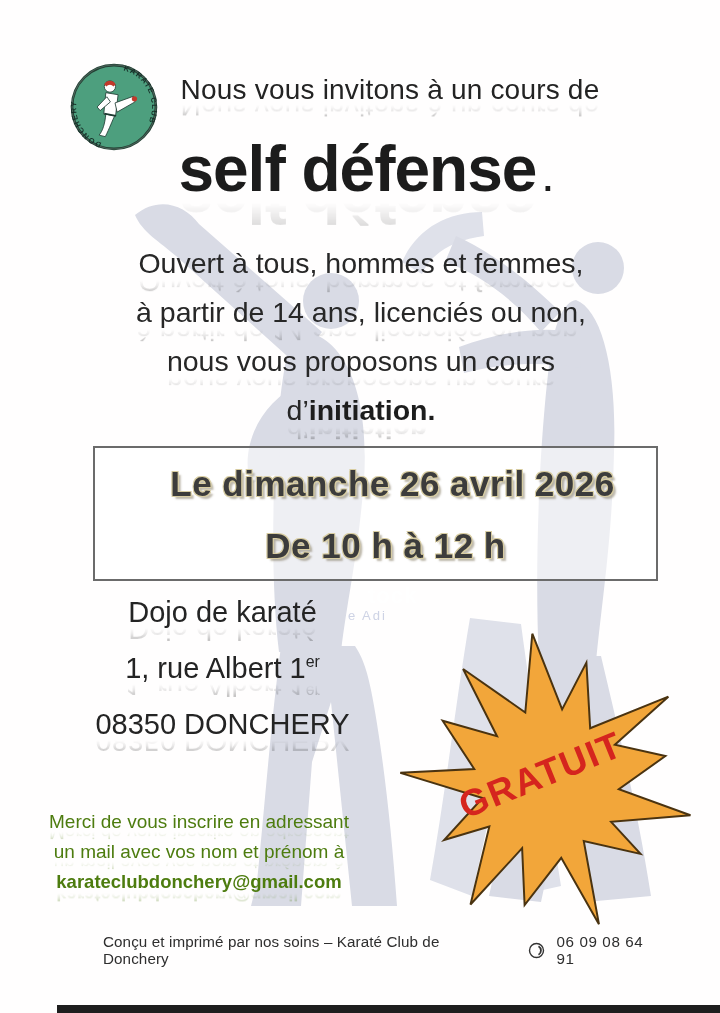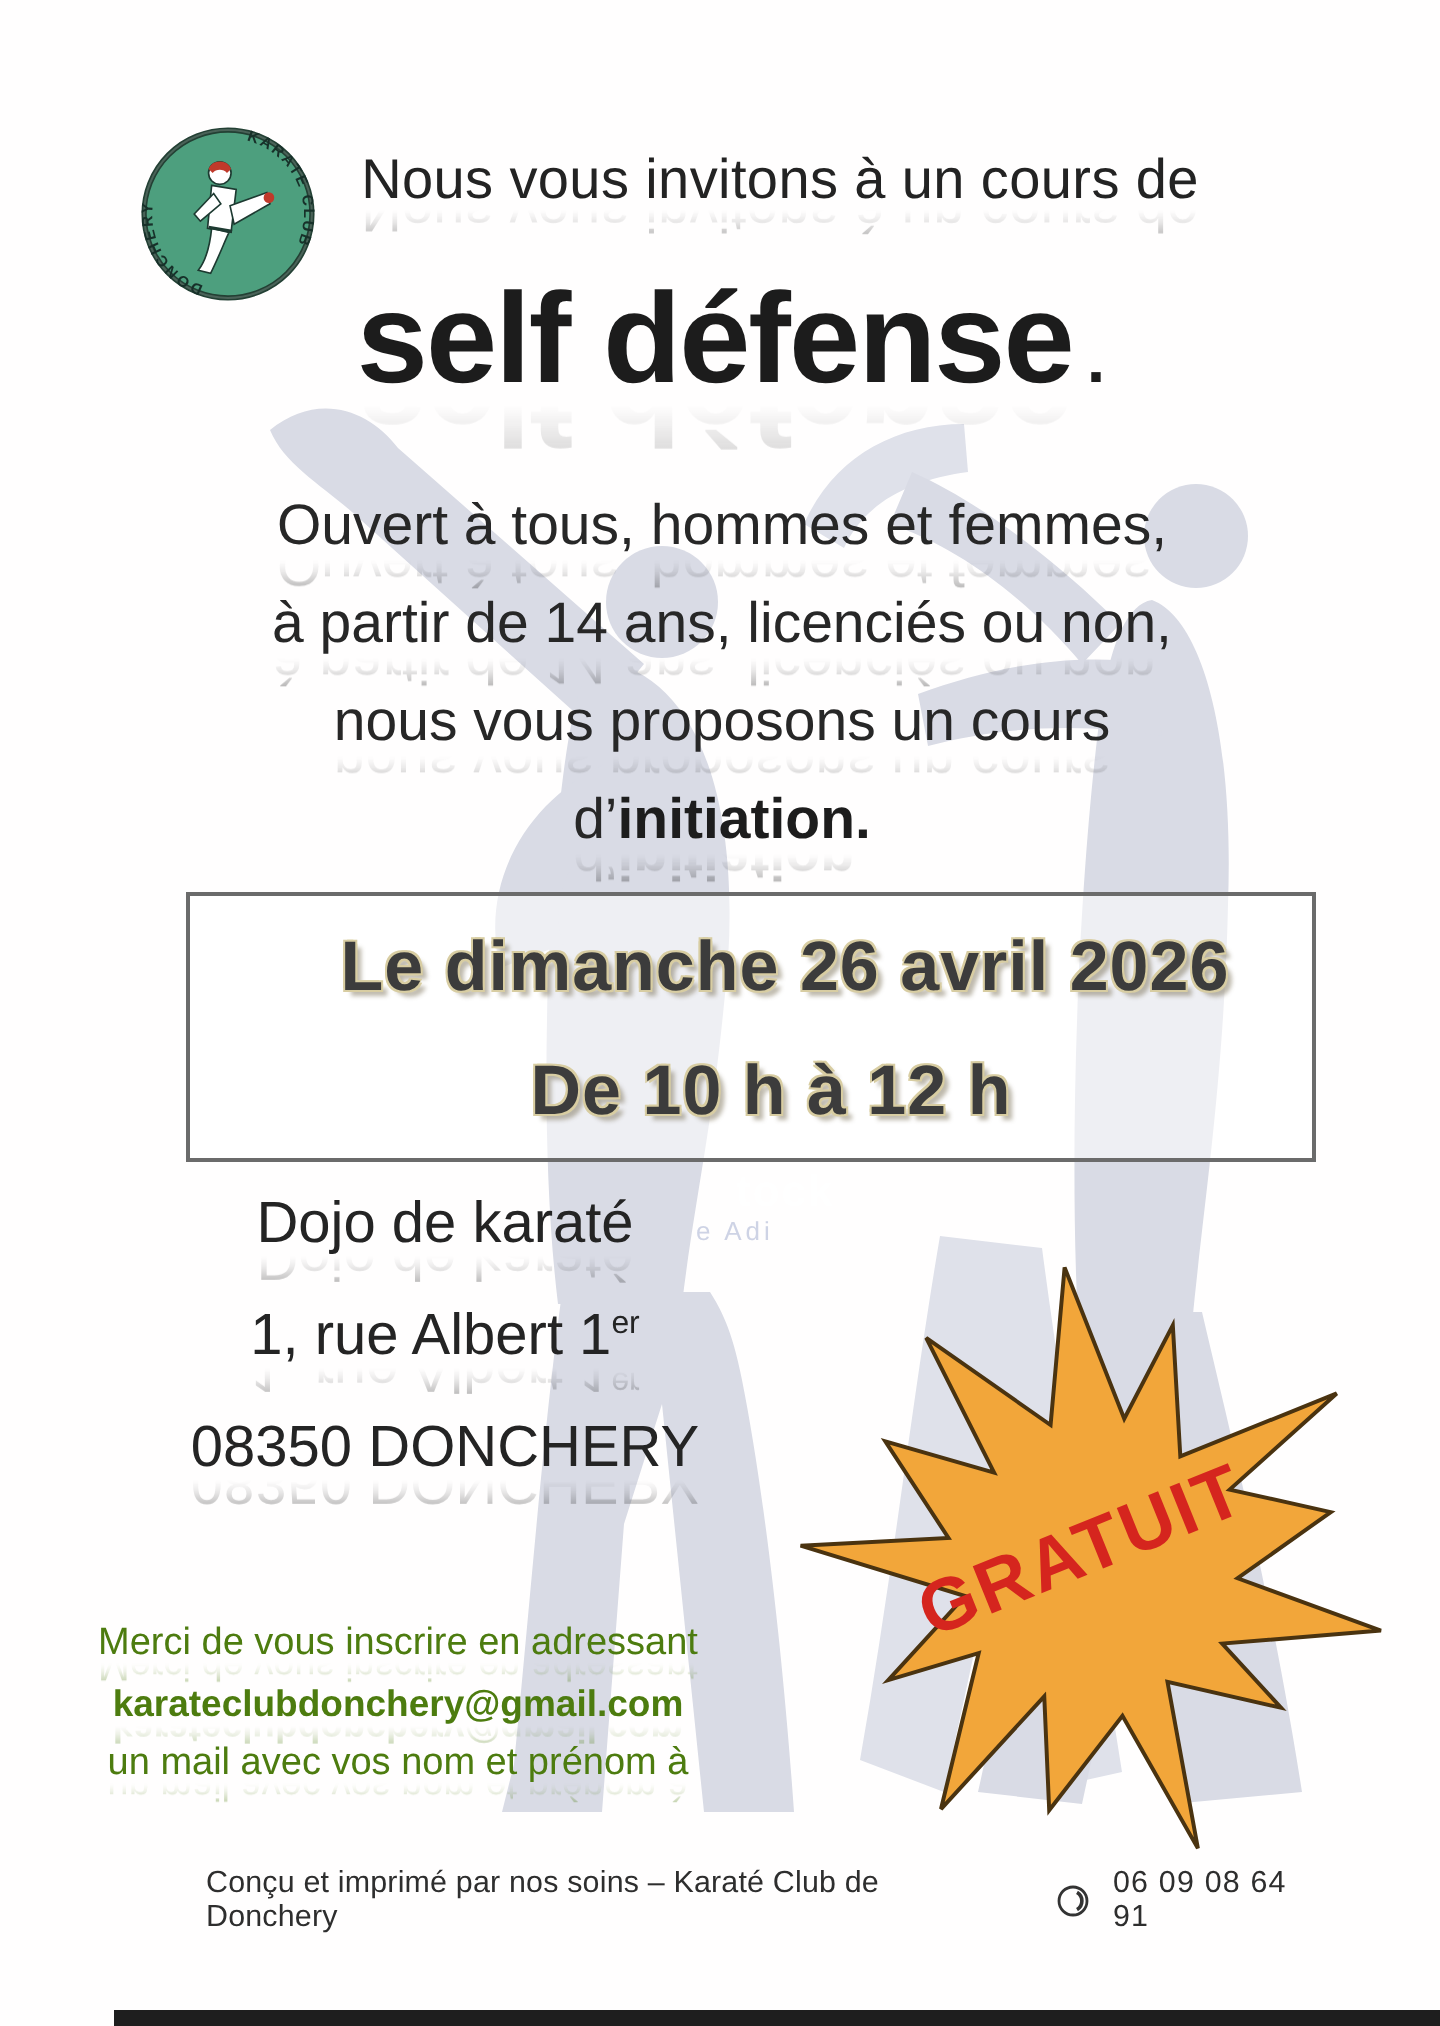--- a/index.html
+++ b/index.html
@@ -181,25 +181,25 @@
     <svg viewBox="0 0 316 316" xmlns="http://www.w3.org/2000/svg">
       <polygon id="burst" points="142.1,6.8 172.3,83.4 196.9,36.1 200.7,102.5 279.9,70.6 225.7,119.3 276.9,130.7 229.7,164.2 302.3,190.7 221.9,197.3 251.7,229.8 194.2,216.7 209.6,301.0 171.4,233.8 134.3,281.7 131.8,224.0 79.5,281.1 98.6,202.1 52.8,215.8 91.7,173.2 8.4,147.7 83.3,143.8 51.3,94.9 106.4,110.7 72.0,42.5 135.0,86.6" fill="#f2a63a" stroke="#4a3310" stroke-width="2"></polygon>
     </svg>
     <div class="star-label">GRATUIT</div>
   </div>
 
   <div class="signup">
     <div class="sline">
       <span class="rfl">Merci de vous inscrire en adressant</span>
     </div>
+    <div class="sline">
+      <span class="rfl">un mail avec vos nom et prénom à</span>
+    </div>
     <div class="sline email">
       <span class="rfl">karateclubdonchery@gmail.com</span>
-    </div>
-    <div class="sline">
-      <span class="rfl">un mail avec vos nom et prénom à</span>
     </div>
   </div>
 
   <div class="footer">
     <span class="credit">Conçu et imprimé par nos soins – Karaté Club de Donchery</span>
     <span class="phone-ic">
       <svg width="17" height="17" viewBox="0 0 17 17" xmlns="http://www.w3.org/2000/svg">
         <circle cx="8.5" cy="8.5" r="7" fill="none" stroke="#333" stroke-width="1.4"></circle>
         <path d="M10.5 4.2 a5 5 0 0 1 0 8.6" fill="none" stroke="#333" stroke-width="1.8"></path>
       </svg>

